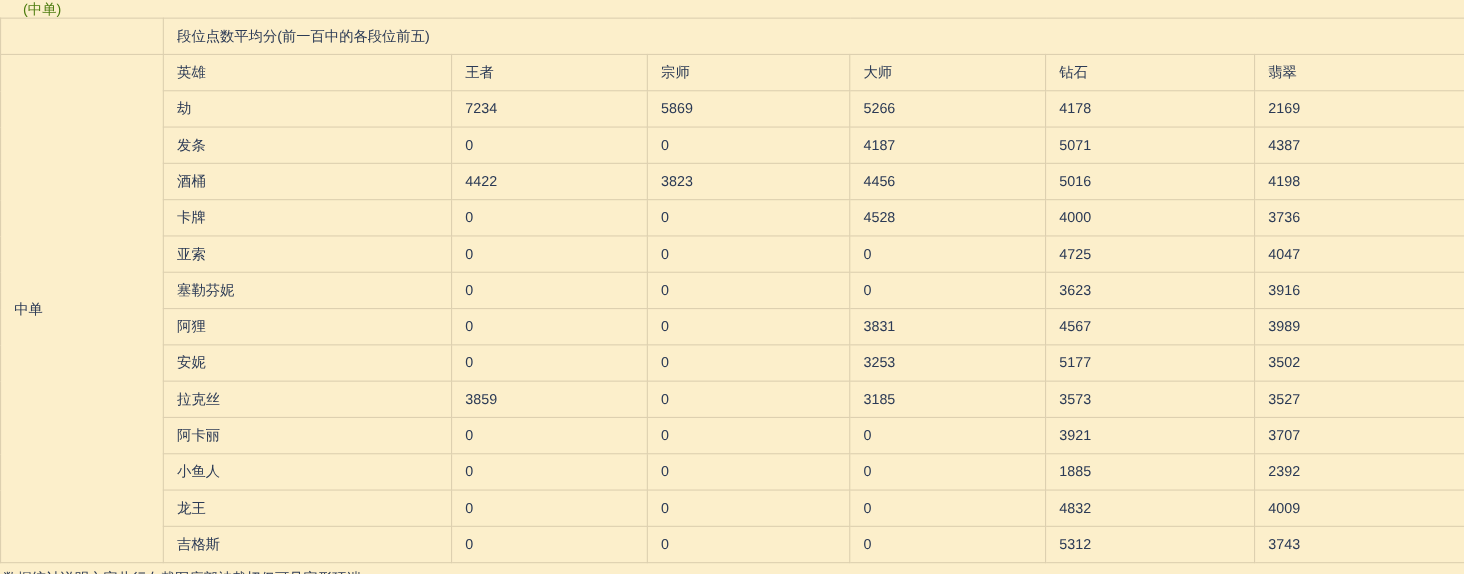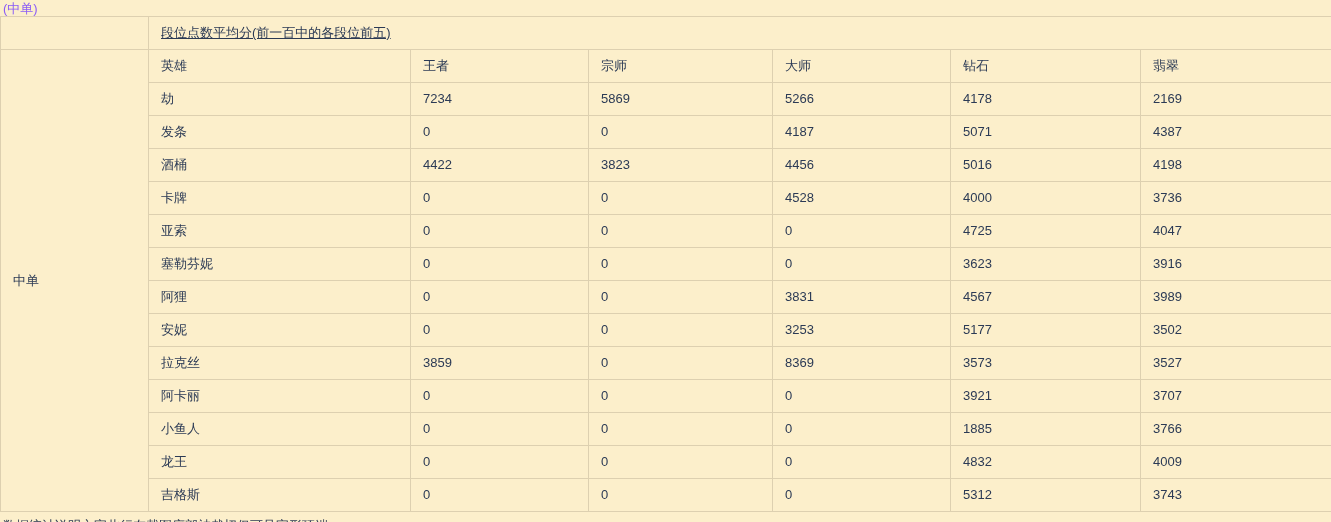--- a/index.html
+++ b/index.html
@@ -12,25 +12,26 @@
     height: 522px;
     overflow: hidden;
     font-family: "Liberation Sans", "DejaVu Sans", sans-serif;
     color: #2b3a55;
   }
 
   
   #page-caption {
     font-size: 13px;
     line-height: 15px;
-    color: #8b5cf6;
+    color: #4d7c0f;
     padding: 1px 0 0 3px;
     height: 16px;
     box-sizing: border-box;
     white-space: nowrap;
+    margin-left: 18px;
   }
 
   
   #rank-table {
     border-collapse: collapse;
     table-layout: fixed;
     width: 1331px;
     background: #FCEFCB;
   }
   #rank-table td,
@@ -62,21 +63,20 @@
   
   td.group-label {
     vertical-align: middle;
     text-align: left;
     padding-left: 8px;
   }
 
   
   th.section-title {
     padding-left: 12px;
-    text-decoration: underline;
   }
 
   
   #clipped-footnote {
     position: absolute;
     left: 0;
     top: 518px;
     width: 1331px;
     height: 4px;
     overflow: hidden;
@@ -179,39 +179,39 @@
         <td>0</td>
         <td>0</td>
         <td>3253</td>
         <td>5177</td>
         <td>3502</td>
       </tr>
       <tr>
         <td>拉克丝</td>
         <td>3859</td>
         <td>0</td>
-        <td>8369</td>
+        <td>3185</td>
         <td>3573</td>
         <td>3527</td>
       </tr>
       <tr>
         <td>阿卡丽</td>
         <td>0</td>
         <td>0</td>
         <td>0</td>
         <td>3921</td>
         <td>3707</td>
       </tr>
       <tr>
         <td>小鱼人</td>
         <td>0</td>
         <td>0</td>
         <td>0</td>
         <td>1885</td>
-        <td>3766</td>
+        <td>2392</td>
       </tr>
       <tr>
         <td>龙王</td>
         <td>0</td>
         <td>0</td>
         <td>0</td>
         <td>4832</td>
         <td>4009</td>
       </tr>
       <tr>

